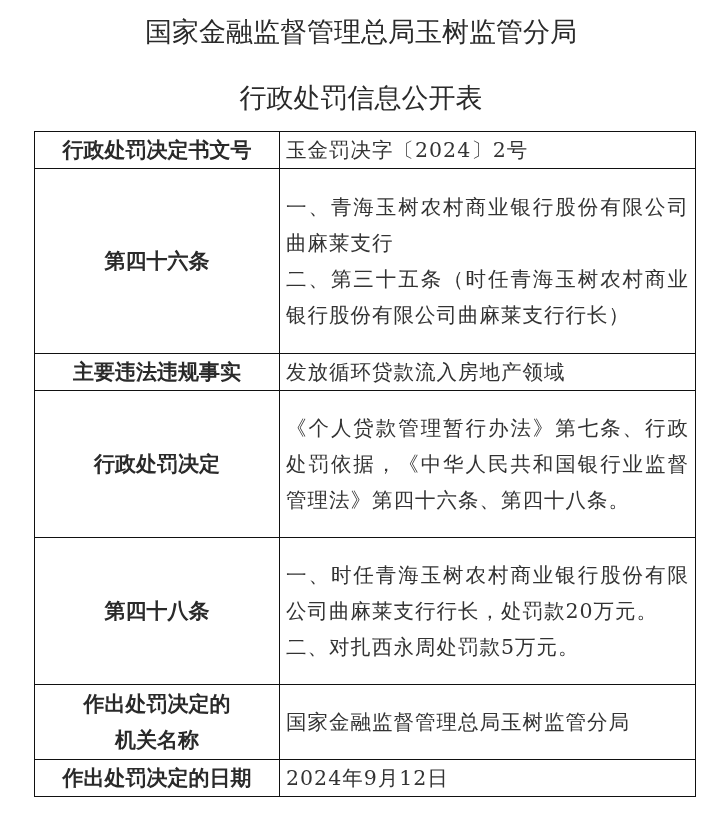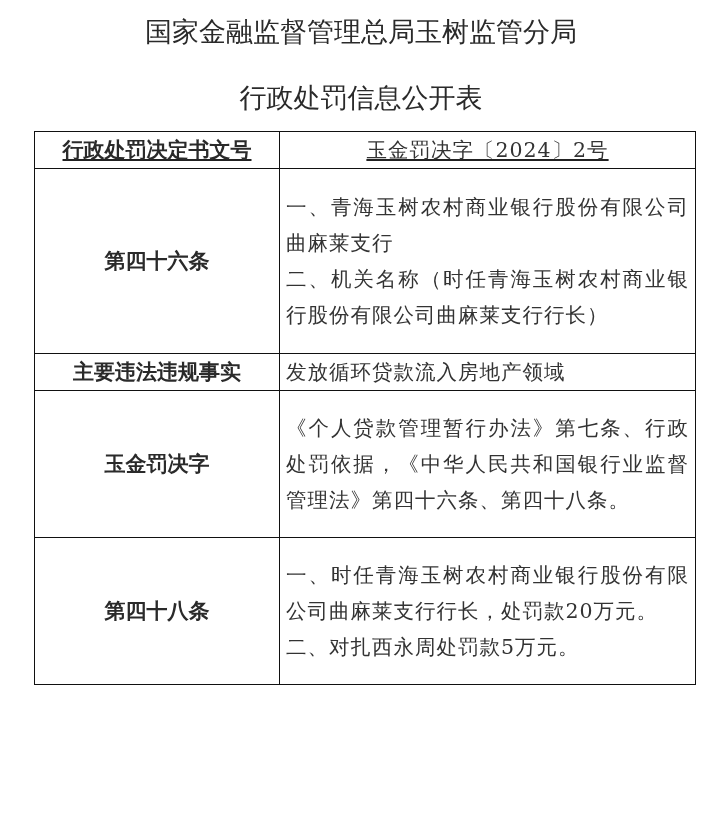--- a/index.html
+++ b/index.html
@@ -9,22 +9,22 @@
              font-family: "DejaVu Sans", "Liberation Sans", sans-serif;
              font-size: 27px; color: #2a2a2a; letter-spacing: 0px; }
     .t1 { top: 14px; }
     .t2 { top: 56px; margin-top: 24px; }
     table.info { position: absolute; left: 34px; top: 131px; width: 662px;
                  border-collapse: collapse; table-layout: fixed; }
     table.info td { border: 1.5px solid #111; padding: 0 6px; vertical-align: middle; }
     td.label { width: 232px; text-align: center; font-weight: bold; font-size: 21px;
                color: #2a2a2a; font-family: "DejaVu Serif", "Liberation Serif", serif; }
     td.val { font-size: 20.5px; color: #333; line-height: 36px; letter-spacing: 1px; }
-    td.val.center { text-align: center; }
-    .r-docno { height: 36px; text-decoration: underline; }
+    td.val.center { }
+    .r-docno { height: 36px; }
     .r-party { height: 185px; }
     .r-fact { height: 36px; padding-left: 18px; }
     .r-basis { height: 147px; }
     .r-decision { height: 147px; }
     .r-org { height: 75px; }
     .r-date { height: 36px; }
     .lbl2 { line-height: 36px; }
     .justify { text-align: justify; text-align-last: left; margin-left: 46px; }
   </style>
 </head>
@@ -36,32 +36,43 @@
 <table class="info">
   <tbody>
       <tr class="r-docno">
     <td class="label">行政处罚决定书文号</td>
     <td class="val center">玉金罚决字〔2024〕2号</td>
   </tr>
   <tr class="r-party">
     <td class="label">第四十六条</td>
     <td class="val justify">
       <div>一、青海玉树农村商业银行股份有限公司曲麻莱支行</div>
-      <div>二、机关名称（时任青海玉树农村商业银行股份有限公司曲麻莱支行行长）</div>
+      <div>二、第三十五条（时任青海玉树农村商业银行股份有限公司曲麻莱支行行长）</div>
     </td>
   </tr>
   <tr class="r-fact">
     <td class="label">主要违法违规事实</td>
     <td class="val">发放循环贷款流入房地产领域</td>
   </tr>
   <tr class="r-basis">
-    <td class="label">玉金罚决字</td>
+    <td class="label">行政处罚决定</td>
     <td class="val justify">《个人贷款管理暂行办法》第七条、行政处罚依据，《中华人民共和国银行业监督管理法》第四十六条、第四十八条。</td>
   </tr>
   <tr class="r-decision">
     <td class="label">第四十八条</td>
     <td class="val justify">
       <div>一、时任青海玉树农村商业银行股份有限公司曲麻莱支行行长，处罚款20万元。</div>
       <div>二、对扎西永周处罚款5万元。</div>
     </td>
   </tr>
+  <tr class="r-org">
+    <td class="label lbl2">
+      <div>作出处罚决定的</div>
+      <div>机关名称</div>
+    </td>
+    <td class="val center">国家金融监督管理总局玉树监管分局</td>
+  </tr>
+  <tr class="r-date">
+    <td class="label">作出处罚决定的日期</td>
+    <td class="val center">2024年9月12日</td>
+  </tr>
 </tbody>
   </table>
 
 </body></html>

